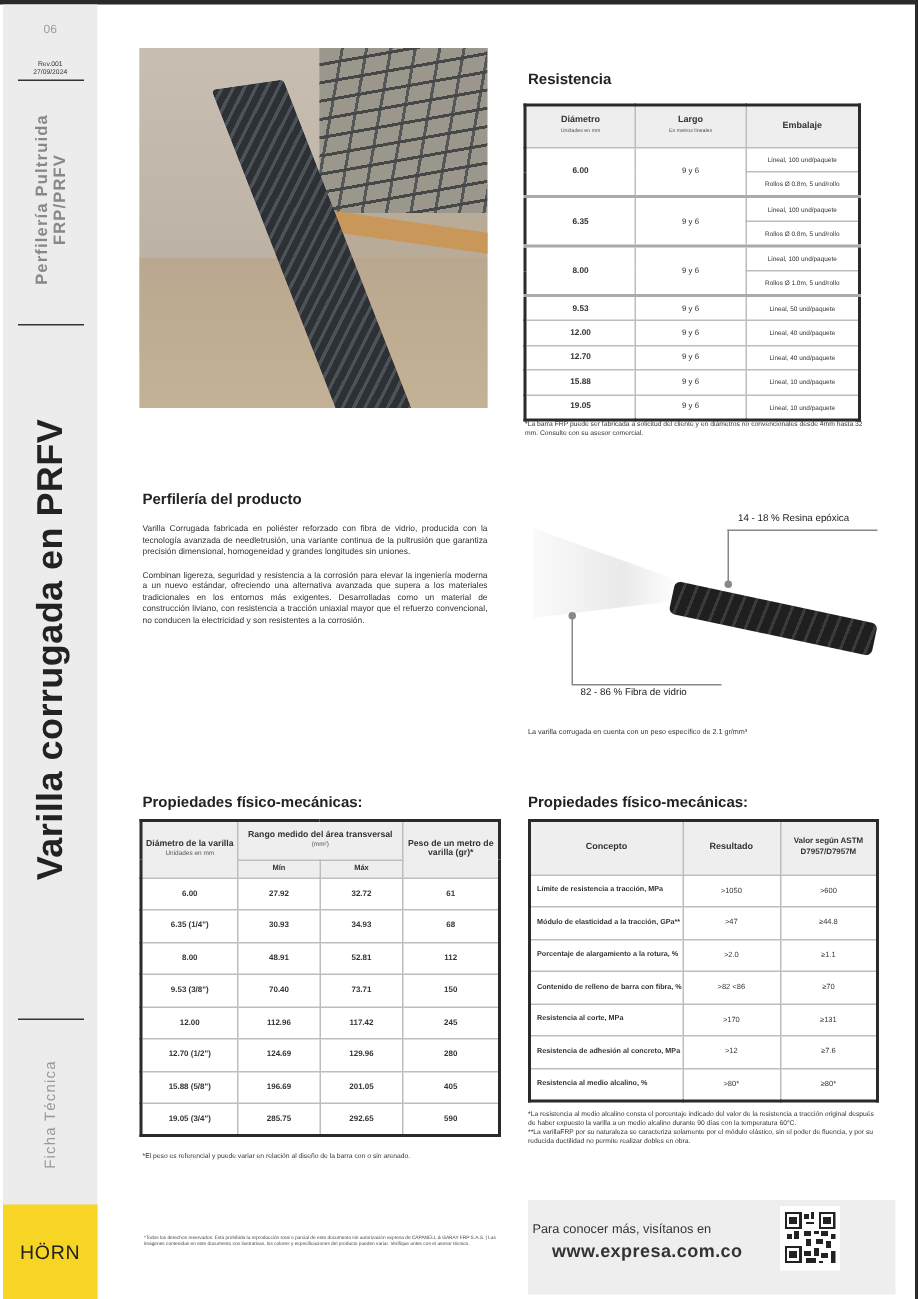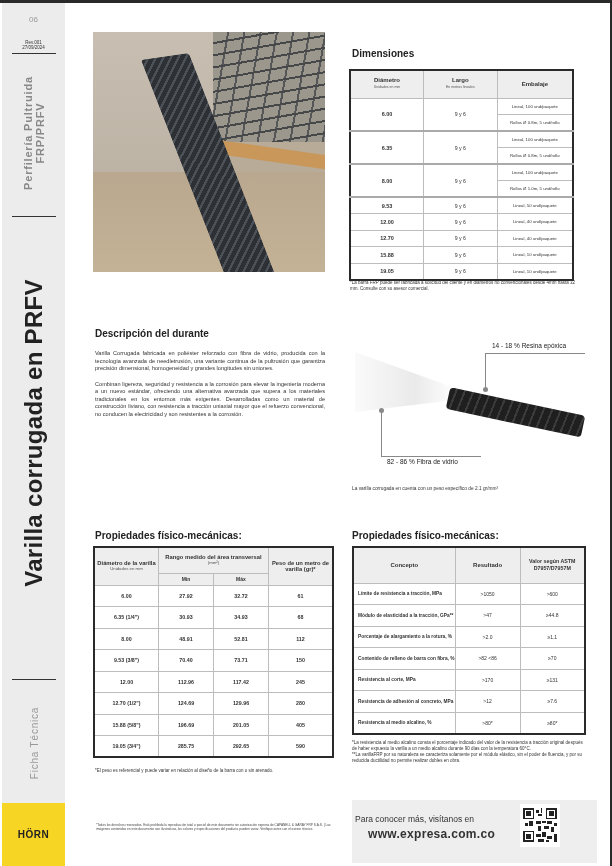--- a/index.html
+++ b/index.html
@@ -12,21 +12,21 @@
   
   .sidebar { position: absolute; left: 2px; top: 3px; width: 63px; height: 863px; background: #ececec; }
   .sb-pagenum { position: absolute; top: 12px; width: 63px; text-align: center; font-size: 8px; color: #999; }
   .sb-rev { position: absolute; top: 37px; width: 63px; text-align: center; font-size: 4.5px; color: #333; line-height: 5px; }
   .sb-line { position: absolute; left: 10px; width: 44px; height: 1px; background: #333; }
   .sb-vert { position: absolute; left: 50%; white-space: nowrap; transform-origin: center center; }
   .sb-cat { top: 130px; transform: translate(-50%, -50%) rotate(-90deg); font-size: 11px; color: #888; font-weight: bold; text-align: center; line-height: 12px; letter-spacing: 0.8px; }
   .sb-title { top: 430px; transform: translate(-50%, -50%) rotate(-90deg); font-size: 24px; color: #222; font-weight: bold; letter-spacing: 0.3px; }
   .sb-ficha { top: 740px; transform: translate(-50%, -50%) rotate(-90deg); font-size: 10px; color: #999; letter-spacing: 0.8px; }
   .sb-logo-box { position: absolute; left: 0; top: 800px; width: 63px; height: 63px; background: #f7d524; display: flex; align-items: center; justify-content: center; }
-  .sb-logo { font-size: 10px; font-weight: bold; color: #222; letter-spacing: 0.5px; }
+  .sb-logo { font-size: 13px; font-weight: normal; color: #222; letter-spacing: 0.5px; }
 
   
   .photo { position: absolute; left: 93px; top: 32px; width: 232px; height: 240px; overflow: hidden; background: #b8ab98; }
   .photo .wall { position: absolute; left: 0; top: 0; width: 120px; height: 205px; background: linear-gradient(180deg, #c8bfb2 0%, #b7ad9f 100%); }
   .photo .mesh { position: absolute; left: 120px; top: 0; width: 112px; height: 110px;
     background:
       repeating-linear-gradient(170deg, transparent 0 10px, #3a3d40 10px 12px),
       repeating-linear-gradient(100deg, transparent 0 14px, #4a4d50 14px 16px),
       #9a958c; opacity: 0.9; }
   .photo .beam { position: absolute; left: 125px; top: 108px; width: 120px; height: 14px; background: #c9975a; transform: rotate(8deg); transform-origin: left top; }
@@ -117,21 +117,21 @@
 </div>
 
 <div class="photo">
   <div class="wall"></div>
   <div class="mesh"></div>
   <div class="floor"></div>
   <div class="beam"></div>
   <div class="rods"></div>
 </div>
 
-<div class="h2" style="left:352px; top:48px;">Dimensiones</div>
+<div class="h2" style="left:352px; top:48px;">Resistencia</div>
 <table class="tbl dim">
   <thead>
     <tr>
       <th style="width:33%"><span>Diámetro</span><span class="sub">Unidades en mm</span></th>
       <th style="width:33%"><span>Largo</span><span class="sub">En metros lineales</span></th>
       <th style="width:34%"><span>Embalaje</span></th>
     </tr>
   </thead>
   <tbody>
     <tr>
@@ -180,21 +180,21 @@
       </tr>
     <tr>
         <td class="num">19.05</td>
         <td>9 y 6</td>
         <td class="emb">Lineal, 10 und/paquete</td>
       </tr>
   </tbody>
 </table>
 <div class="note" style="left:350px; top:280px; width:230px;">*La barra FRP puede ser fabricada a solicitud del cliente y en diámetros no convencionales desde 4mm hasta 32 mm. Consulte con su asesor comercial.</div>
 
-<div class="h2" style="left:95px; top:328px;">Descripción del durante</div>
+<div class="h2" style="left:95px; top:328px;">Perfilería del producto</div>
 <div class="desc">
   <p>Varilla Corrugada fabricada en poliéster reforzado con fibra de vidrio, producida con la tecnología avanzada de needletrusión, una variante continua de la pultrusión que garantiza precisión dimensional, homogeneidad y grandes longitudes sin uniones.</p>
   <p>Combinan ligereza, seguridad y resistencia a la corrosión para elevar la ingeniería moderna a un nuevo estándar, ofreciendo una alternativa avanzada que supera a los materiales tradicionales en los entornos más exigentes. Desarrolladas como un material de construcción liviano, con resistencia a tracción uniaxial mayor que el refuerzo convencional, no conducen la electricidad y son resistentes a la corrosión.</p>
 </div>
 
 <div class="fiber">
   <div class="brush"></div>
   <div class="rod"></div>
   <div class="lbl" style="left:142px; top:12px;">14 - 18 % Resina epóxica</div>
   <div class="ln" style="left:135px; top:23px; width:100px; height:1px;"></div>

